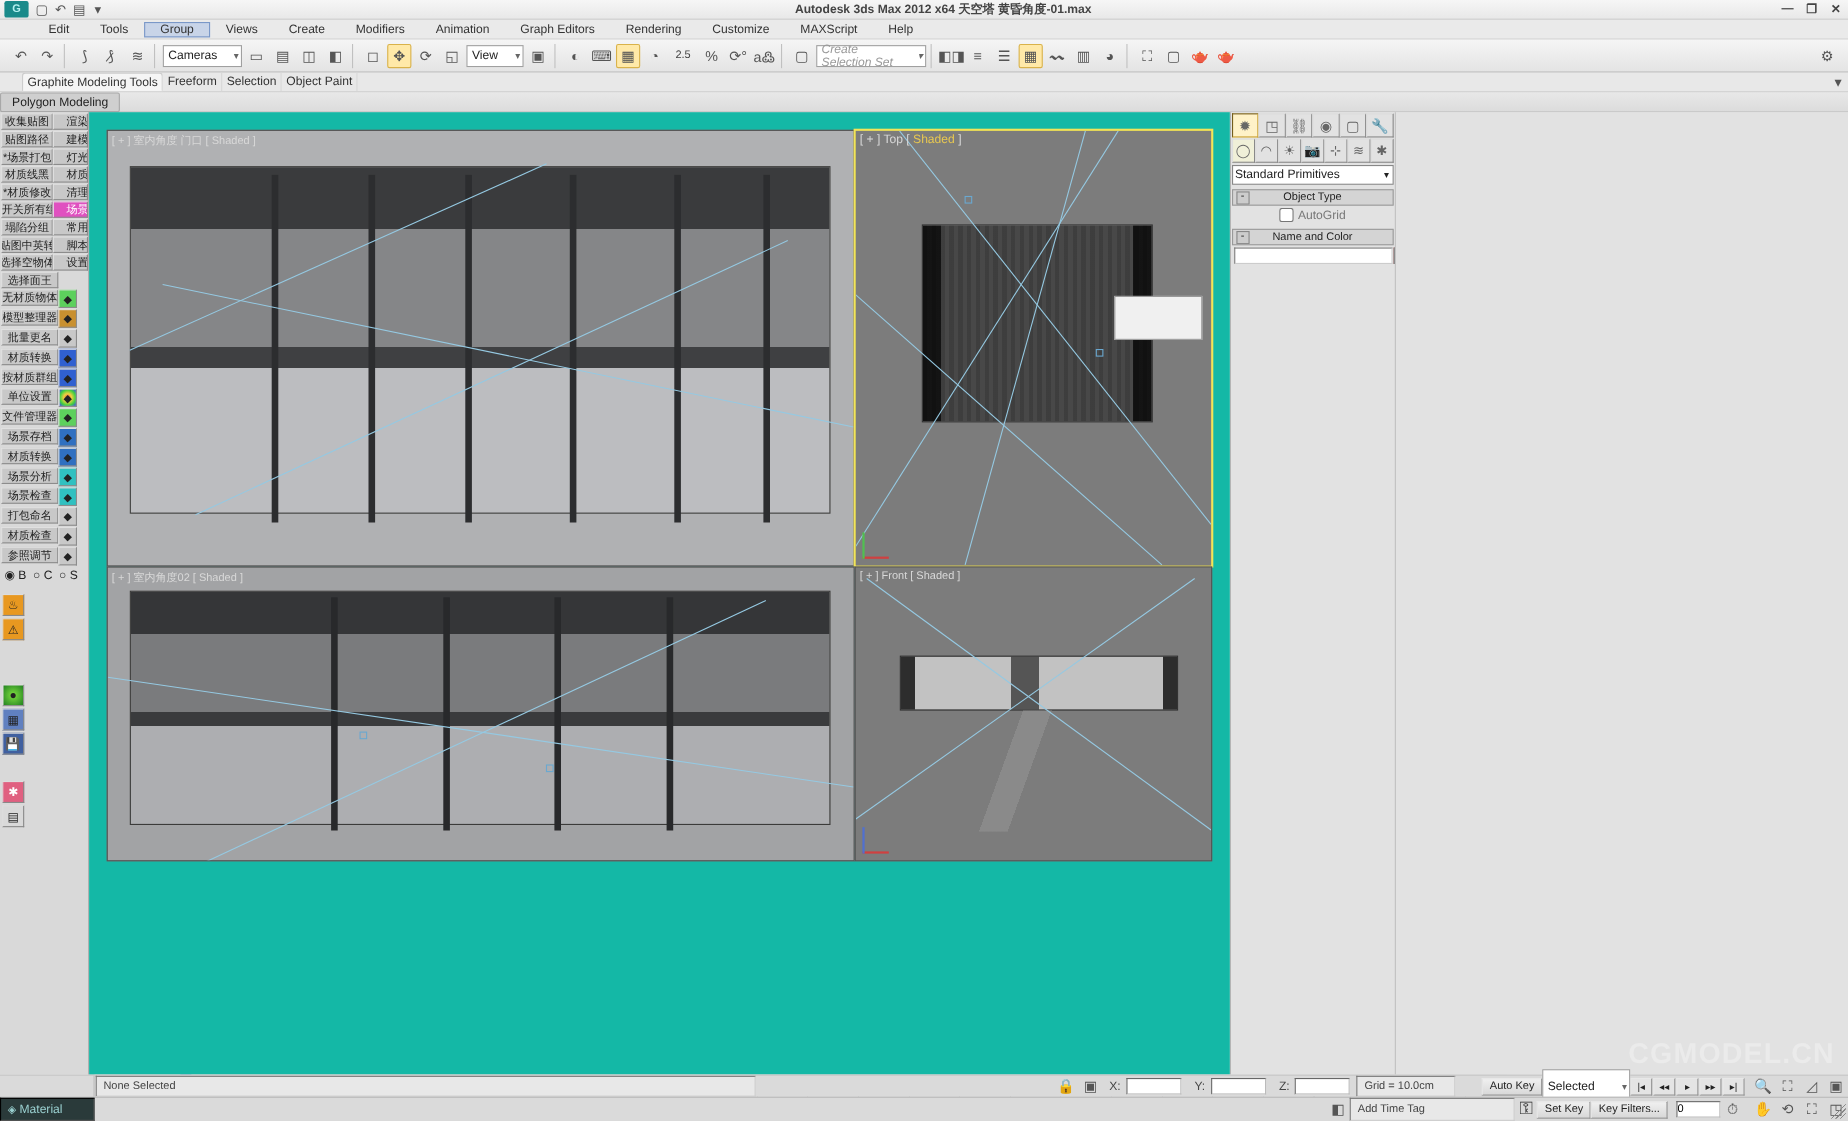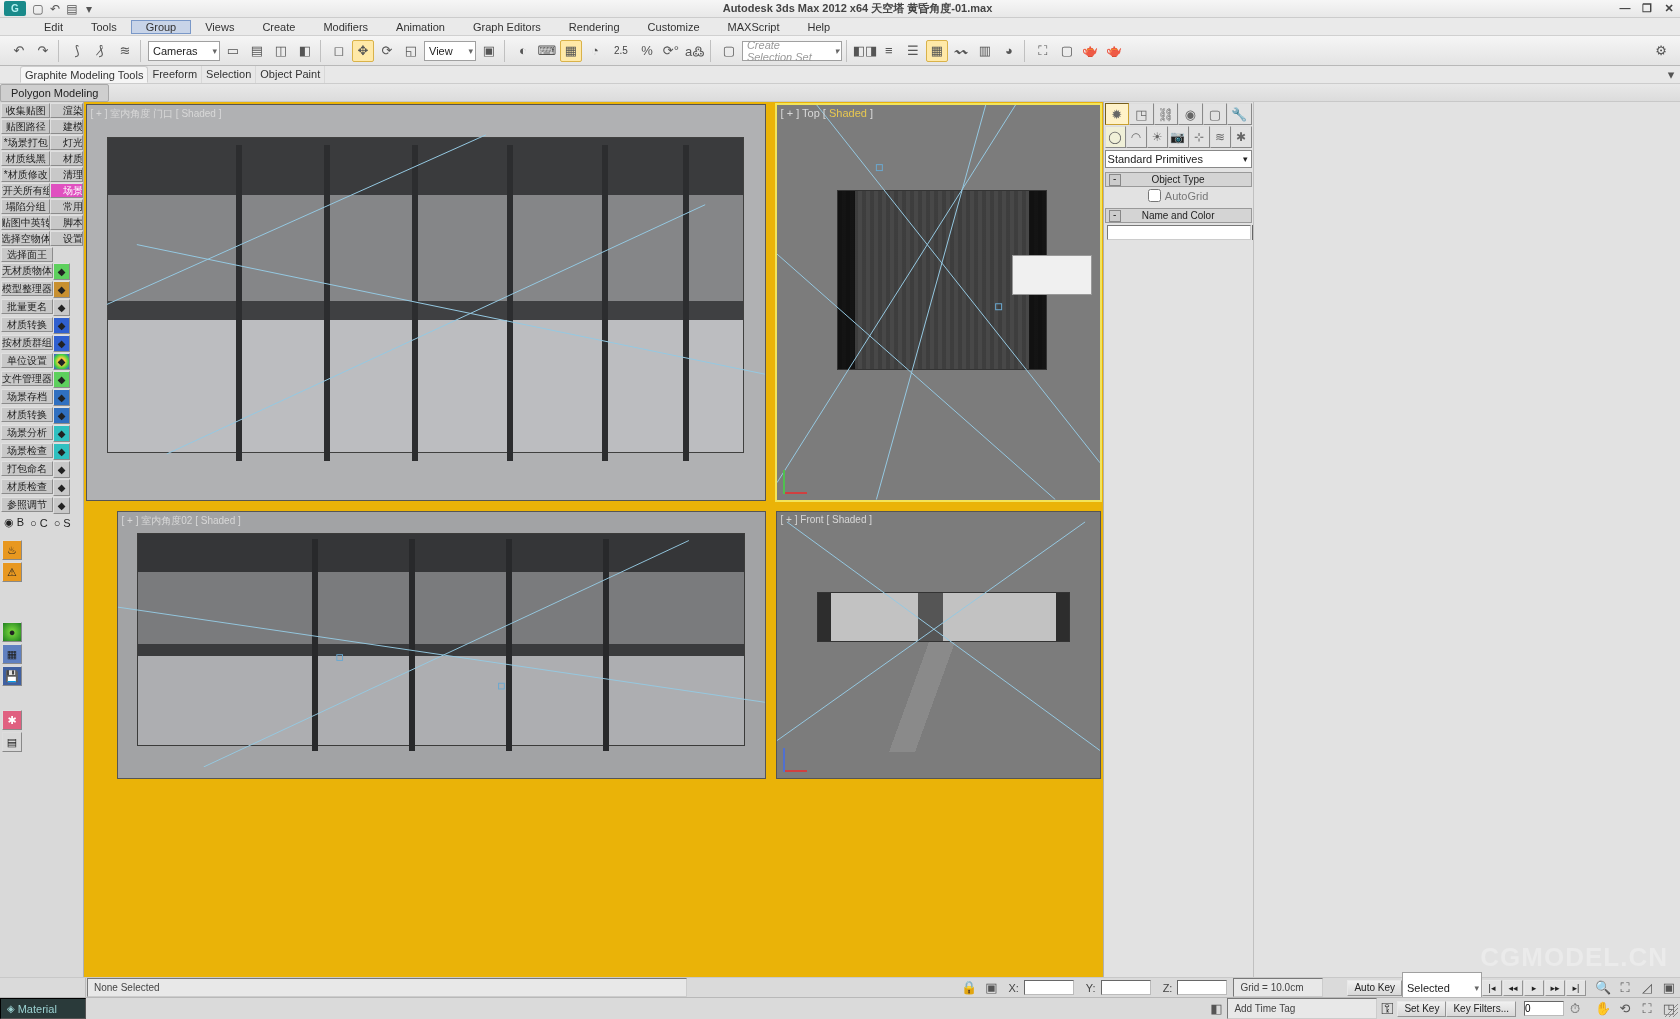--- a/index.html
+++ b/index.html
@@ -27,21 +27,21 @@
 .rsub.sel { background:#cfcfcf; border:1px solid #a8a8a8; border-radius:2px; }
 .main { position:absolute; top:102px; left:0; right:0; bottom:42px; display:flex; }
 .leftpanel { width:86px; background:#d9d9d9; border-right:1px solid #b0b0b0; overflow:hidden; position:relative; }
 .lpcol { display:flex; flex-direction:column; gap:1px; padding:1px 0 0 1px; }
 .lprow { display:flex; }
 .lprow .lbl { width:52px; height:15px; background:#c8c8c8; border:1px outset #e0e0e0; font-size:10px; display:flex;align-items:center;justify-content:center;color:#222; white-space:nowrap;overflow:hidden; }
 .lprow .lbl.w { width:49px;padding-left:13px; }
 .lprow .ico { width:17px; height:17px; border:1px outset #e0e0e0; display:inline-flex;align-items:center;justify-content:center; font-size:10px; }
 .lpbot { position:absolute; left:2px; display:flex; flex-direction:column; gap:2px; }
 .lpbot .b { width:20px; height:20px; border:1px outset #ddd; display:flex;align-items:center;justify-content:center; font-size:11px; }
-.viewports { flex:1; background:#eab308; padding:2px; display:grid; grid-template-columns:680px 325px; grid-template-rows:397px 268px; gap:10px; position:relative; }
+.viewports { flex:1; background:#14b8a6; padding:16px; display:grid; grid-template-columns:680px 325px; grid-template-rows:397px 268px; gap:0; position:relative; }
 .vp { background:#7a7a7a; border:1px solid #555; position:relative; overflow:hidden; }
 .vp.active { outline:2px solid #f2e45a; outline-offset:-1px; }
 .vp-label { position:absolute; top:2px; left:4px; color:#d8d8d8; font-size:10px; z-index:5; }
 .vp-label .sh { color:#e8c850; }
 .vp-interior { position:absolute; inset:0; background:#b0b1b3; }
 .vp-interior::before { content:""; position:absolute; left:3%; right:3%; top:8%; bottom:12%; background:
  linear-gradient(180deg,#3a3b3d 0 18%, #858688 18% 52%, #3f4042 52% 58%, #bcbdc0 58% 100%);
  border:1px solid #40403f; }
 .vp-interior .pillars { position:absolute; inset:0; }
 .vp-interior .pillars span { position:absolute; top:10%; bottom:10%; width:6px; background:#2c2d2f; }
@@ -347,21 +347,21 @@
             <line x1="210" y1="0" x2="100" y2="397"></line>
           <rect x="100" y="60" width="6" height="6" fill="none" stroke="#6aa8d0"></rect>
           <rect x="220" y="200" width="6" height="6" fill="none" stroke="#6aa8d0"></rect>
         </svg>
         <div class="axis"></div>
       </div>
       <div class="vp-label">
         <span>[ + ] Top [ </span><span class="sh">Shaded</span><span> ]</span>
       </div>
     </div>
-    <div class="vp" style="grid-column:1;grid-row:2;margin-left:31px;">
+    <div class="vp" style="grid-column:1;grid-row:2;">
       <div class="vp-interior" style="filter:brightness(0.92);">
         <div class="pillars">
           <span style="left:30%"></span>
             <span style="left:45%"></span>
             <span style="left:60%"></span>
             <span style="left:75%"></span>
         </div>
       </div>
       <svg class="helper-lines" viewBox="0 0 680 268">
         <line x1="0" y1="100" x2="680" y2="200"></line>

